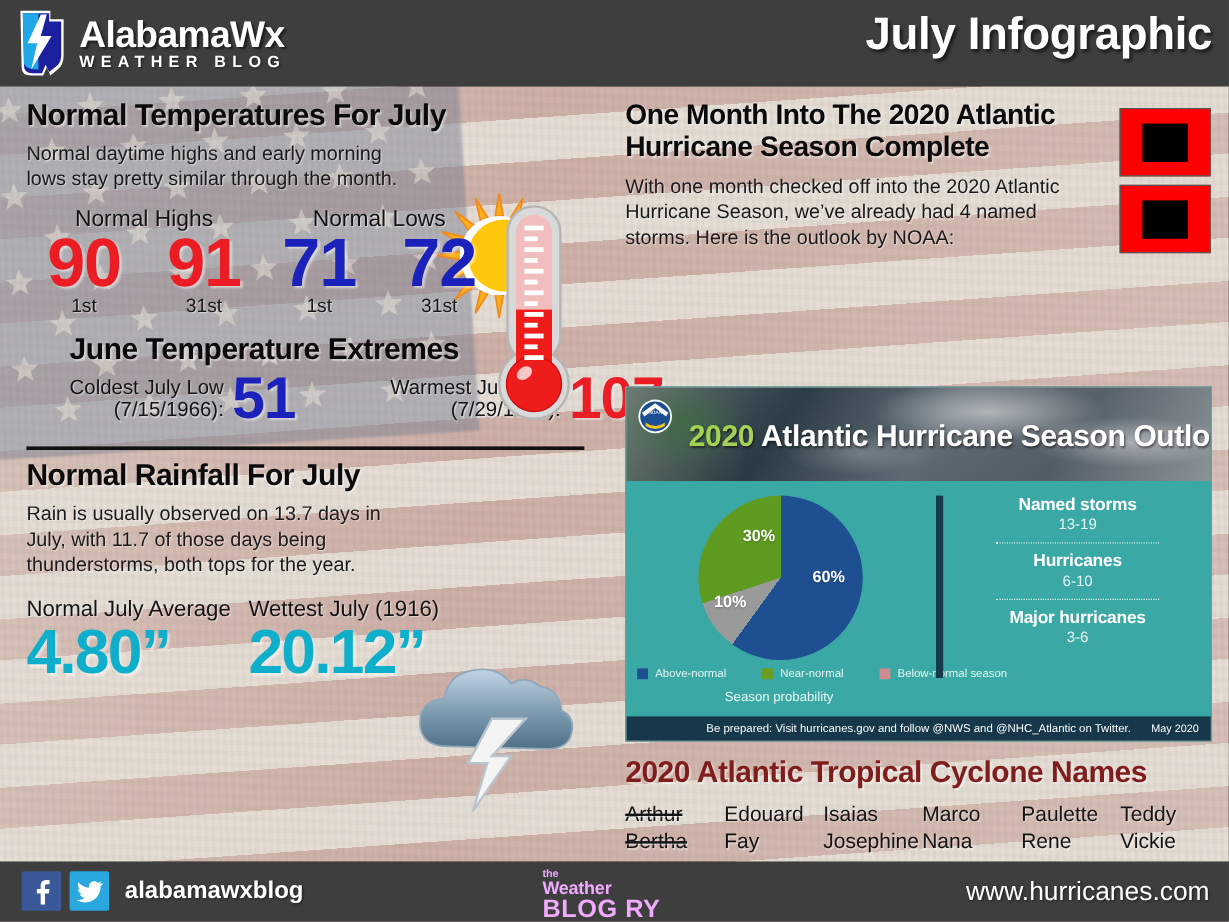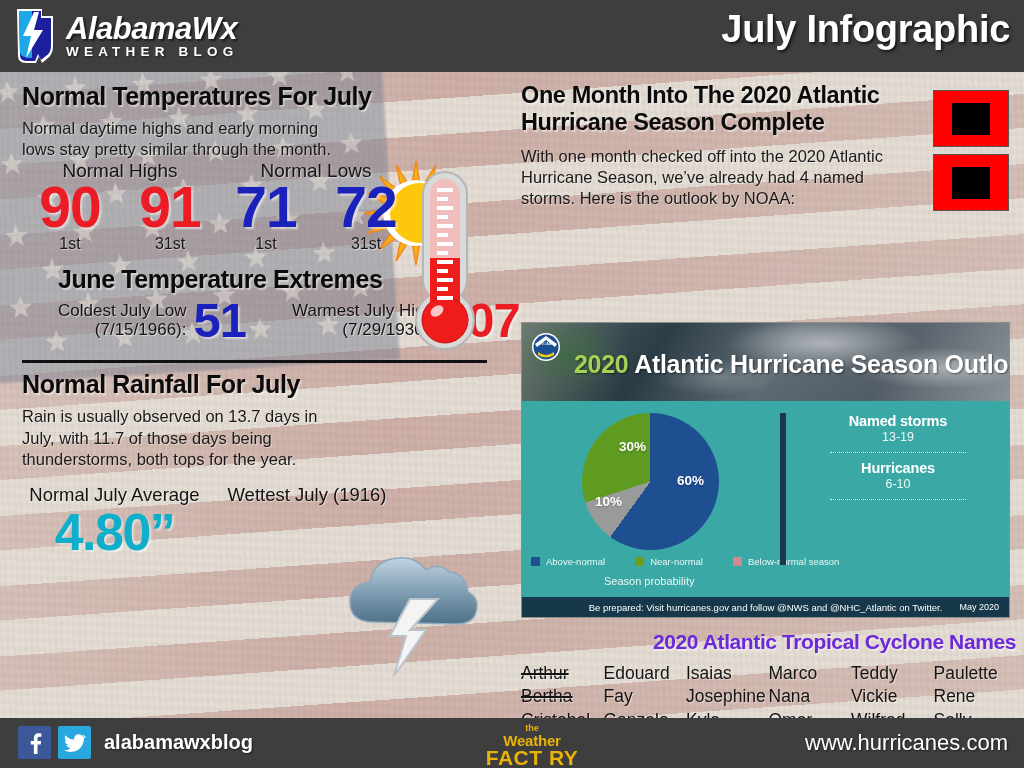--- a/index.html
+++ b/index.html
@@ -33,21 +33,21 @@
     position: absolute;
     left: 12px; top: 6px;
     display: flex; align-items: center; gap: 8px;
   }
   #al-mark {
     width: 46px; height: 58px;
     position: relative;
   }
   #brand-text { line-height: 1; padding-top: 2px; }
   #brand-main {
-    font-size: 31px; font-weight: bold; font-style: italic;
+    font-size: 31px; font-weight: bold; 
     color: #ffffff; letter-spacing: -0.5px;
     text-shadow: 2px 2px 2px rgba(0,0,0,0.55);
   }
   #brand-sub {
     font-size: 13.5px; font-weight: bold; color: #ffffff;
     letter-spacing: 5.2px; margin-top: 1px;
     text-shadow: 1px 1px 2px rgba(0,0,0,0.5);
   }
   #header-title {
     position: absolute;
@@ -120,21 +120,21 @@
     text-shadow: 1.5px 1.5px 1.5px rgba(255,255,255,0.5);
   }
   .sec-body {
     font-size: 16.5px; color: #1a1a1a; line-height: 1.28;
     margin-top: 7px;
     text-shadow: 1px 1px 1px rgba(255,255,255,0.45);
   }
 
   
   #temps-grid {
-    display: flex; width: 400px;
+    display: flex; margin-top: 12px; width: 400px;
   }
   .temp-group { width: 196px; text-align: center; }
   .temp-group-label {
     font-size: 19px; color: #141414;
     text-shadow: 1px 1px 1px rgba(255,255,255,0.5);
   }
   .temp-pair { display: flex; justify-content: center; gap: 8px; margin-top: -2px; }
   .temp-cell { width: 92px; text-align: center; }
   .temp-val {
     font-size: 57px; font-weight: bold; line-height: 0.95;
@@ -144,21 +144,21 @@
   .temp-val.high { color: #ec1c24; }
   .temp-val.low  { color: #1b21bb; }
   .temp-day {
     font-size: 16px; color: #191919; margin-top: 1px;
     text-shadow: 1px 1px 1px rgba(255,255,255,0.5);
   }
 
   
   #extremes { margin-top: 12px; width: 495px; margin-left: 36px; }
   #extremes-row {
-    display: flex; align-items: center; margin-top: 4px; gap: 8px;
+    display: flex; align-items: center; margin-top: 4px; gap: 8px; justify-content: space-between;
   }
   .ext-block { display: flex; align-items: center; }
   .ext-label {
     font-size: 17px; color: #141414; line-height: 1.12; text-align: right;
     text-shadow: 1px 1px 1px rgba(255,255,255,0.5);
   }
   .ext-val {
     font-size: 49px; font-weight: bold; line-height: 0.9;
     margin-left: 7px; letter-spacing: -1px;
     text-shadow: 2px 2px 2px rgba(255,255,255,0.5);
@@ -167,21 +167,21 @@
   .ext-val.hot  { color: #ec1c24; }
 
   #divider {
     width: 465px; height: 3px; background: #111;
     margin-top: 18px;
   }
 
   
   #rain-sec { margin-top: 7px; }
   #rain-grid { display: flex; margin-top: 14px; width: 420px; }
-  .rain-group { text-align: center; }
+  .rain-group { }
   .rain-label {
     font-size: 18.5px; color: #141414;
     text-shadow: 1px 1px 1px rgba(255,255,255,0.5);
   }
   .rain-val {
     font-size: 52px; font-weight: bold; color: #0fafcb;
     line-height: 1.0; letter-spacing: -1.5px;
     text-shadow: 2px 2px 2px rgba(255,255,255,0.5);
   }
 
@@ -309,24 +309,23 @@
     text-align: center; font-size: 9.5px; color: #ffffff;
   }
   #noaa-foot-date {
     position: absolute; right: 10px; top: 5px;
     font-size: 9px; color: #ffffff;
   }
 
   
   #names-sec { position: absolute; left: 521px; top: 558px; width: 495px; z-index: 6; }
   #names-title {
-    font-size: 21px; font-weight: bold; color: #6d28d9;
+    font-size: 25px; font-weight: bold; color: #7f1d1d;
     letter-spacing: -0.4px;
     text-shadow: 1.5px 1.5px 1.5px rgba(255,255,255,0.5);
-    text-align: right;
   }
   #names-grid {
     display: flex; margin-top: 8px; gap: 0;
   }
   .name-col { width: 82.5px; }
   .name-item {
     font-size: 17.5px; color: #141414; line-height: 1.33;
     white-space: nowrap;
     text-shadow: 1px 1px 1px rgba(255,255,255,0.45);
   }
@@ -347,21 +346,21 @@
   }
   #soc-fb { background: #3b5998; }
   #soc-tw { background: #29a8e0; }
   #footer-handle {
     font-size: 20px; color: #ffffff; margin-left: 6px;
     text-shadow: 1px 1px 2px rgba(0,0,0,0.5);
     font-weight: bold;
   }
   #footer-center {
     position: absolute; left: 452px; top: 6px;
-    width: 160px; text-align: center; color: #eab308; line-height: 1;
+    width: 160px; text-align: left; color: #f0abfc; line-height: 1;
   }
   #twf-the { font-size: 9px; font-weight: bold; margin-bottom: 0px; }
   #twf-weather { font-size: 15px; font-weight: bold; letter-spacing: -0.2px; }
   #twf-factory {
     font-size: 21px; font-weight: bold; letter-spacing: 0.5px; margin-top: -1px;
   }
   #footer-url {
     position: absolute; right: 16px; top: 12px;
     font-size: 22px; color: #ffffff;
     text-shadow: 1px 1px 2px rgba(0,0,0,0.5);
@@ -465,20 +464,21 @@
       <div id="rain-sec">
         <div class="sec-title">Normal Rainfall For July</div>
         <div class="sec-body" style="width:312px">Rain is usually observed on 13.7 days in July, with 11.7 of those days being thunderstorms, both tops for the year.</div>
         <div id="rain-grid">
           <div class="rain-group" style="width:185px">
             <div class="rain-label">Normal July Average</div>
             <div class="rain-val">4.80”</div>
           </div>
           <div class="rain-group" style="width:200px">
             <div class="rain-label">Wettest July (1916)</div>
+            <div class="rain-val">20.12”</div>
           </div>
         </div>
       </div>
     </div>
 
     <svg id="sun-icon" viewBox="0 0 106 106">
       <g fill="#fbb116">
         <g id="sunrays">
             <path d="M85.8 49.7L105.0 53.0L85.8 56.3ZM84.6 62.5L101.0 72.9L82.1 68.6ZM78.5 73.9L89.8 89.8L73.9 78.5ZM68.6 82.1L72.9 101.0L62.5 84.6ZM56.3 85.8L53.0 105.0L49.7 85.8ZM43.5 84.6L33.1 101.0L37.4 82.1ZM32.1 78.5L16.2 89.8L27.5 73.9ZM23.9 68.6L5.0 72.9L21.4 62.5ZM20.2 56.3L1.0 53.0L20.2 49.7ZM21.4 43.5L5.0 33.1L23.9 37.4ZM27.5 32.1L16.2 16.2L32.1 27.5ZM37.4 23.9L33.1 5.0L43.5 21.4ZM49.7 20.2L53.0 1.0L56.3 20.2ZM62.5 21.4L72.9 5.0L68.6 23.9ZM73.9 27.5L89.8 16.2L78.5 32.1ZM82.1 37.4L101.0 33.1L84.6 43.5Z" stroke="#f08a1d" stroke-width="1.5"></path>
           </g>
@@ -575,20 +575,24 @@
           <div>
             <div class="st-name">Named storms</div>
             <div class="st-range">13-19</div>
           </div>
           <div class="st-sep"></div>
           <div>
             <div class="st-name">Hurricanes</div>
             <div class="st-range">6-10</div>
           </div>
           <div class="st-sep"></div>
+          <div>
+            <div class="st-name">Major hurricanes</div>
+            <div class="st-range">3-6</div>
+          </div>
         </div>
       </div>
 
       <div id="noaa-foot">
         <div id="noaa-foot-text">Be prepared: Visit hurricanes.gov and follow @NWS and @NHC_Atlantic on Twitter.</div>
         <div id="noaa-foot-date">May 2020</div>
       </div>
     </div>
 
     <div id="names-sec">
@@ -608,28 +612,28 @@
             <div class="name-item">Isaias</div>
             <div class="name-item">Josephine</div>
             <div class="name-item">Kyle</div>
           </div>
           <div class="name-col">
             <div class="name-item">Marco</div>
             <div class="name-item">Nana</div>
             <div class="name-item">Omar</div>
           </div>
           <div class="name-col">
+            <div class="name-item">Paulette</div>
+            <div class="name-item">Rene</div>
+            <div class="name-item">Sally</div>
+          </div>
+          <div class="name-col">
             <div class="name-item">Teddy</div>
             <div class="name-item">Vickie</div>
             <div class="name-item">Wilfred</div>
-          </div>
-          <div class="name-col">
-            <div class="name-item">Paulette</div>
-            <div class="name-item">Rene</div>
-            <div class="name-item">Sally</div>
           </div>
         </div>
     </div>
 
   </div>
 
   <div id="footer">
     <div id="footer-left">
       <div class="soc" id="soc-fb">
         <svg width="20" height="22" viewBox="0 0 20 22">
@@ -640,18 +644,18 @@
         <svg width="22" height="20" viewBox="0 0 22 20">
             <path d="M21 3.3c-.8.4-1.6.6-2.5.7.9-.5 1.6-1.4 1.9-2.4-.8.5-1.8.9-2.8 1.1C16.9 1.8 15.8 1.3 14.5 1.3c-2.4 0-4.4 2-4.4 4.4 0 .3 0 .7.1 1C6.6 6.5 3.5 4.8 1.5 2.2c-.4.6-.6 1.4-.6 2.2 0 1.5.8 2.9 2 3.7-.7 0-1.4-.2-2-.5 0 2.2 1.5 4 3.5 4.4-.4.1-.8.2-1.2.2-.3 0-.6 0-.8-.1.6 1.8 2.2 3.1 4.2 3.1-1.5 1.2-3.5 1.9-5.6 1.9-.4 0-.7 0-1.1-.1 2 1.3 4.4 2 7 2 8.3 0 12.9-6.9 12.9-12.9v-.6c.8-.6 1.6-1.4 2.2-2.2z" fill="#fff"></path>
           </svg>
       </div>
       <div id="footer-handle">alabamawxblog</div>
     </div>
 
     <div id="footer-center">
       <div id="twf-the">the</div>
       <div id="twf-weather">Weather</div>
-      <div id="twf-factory">FACT RY</div>
+      <div id="twf-factory">BLOG RY</div>
     </div>
 
     <div id="footer-url">www.hurricanes.com</div>
   </div>
 </div>
 
 </body></html>

